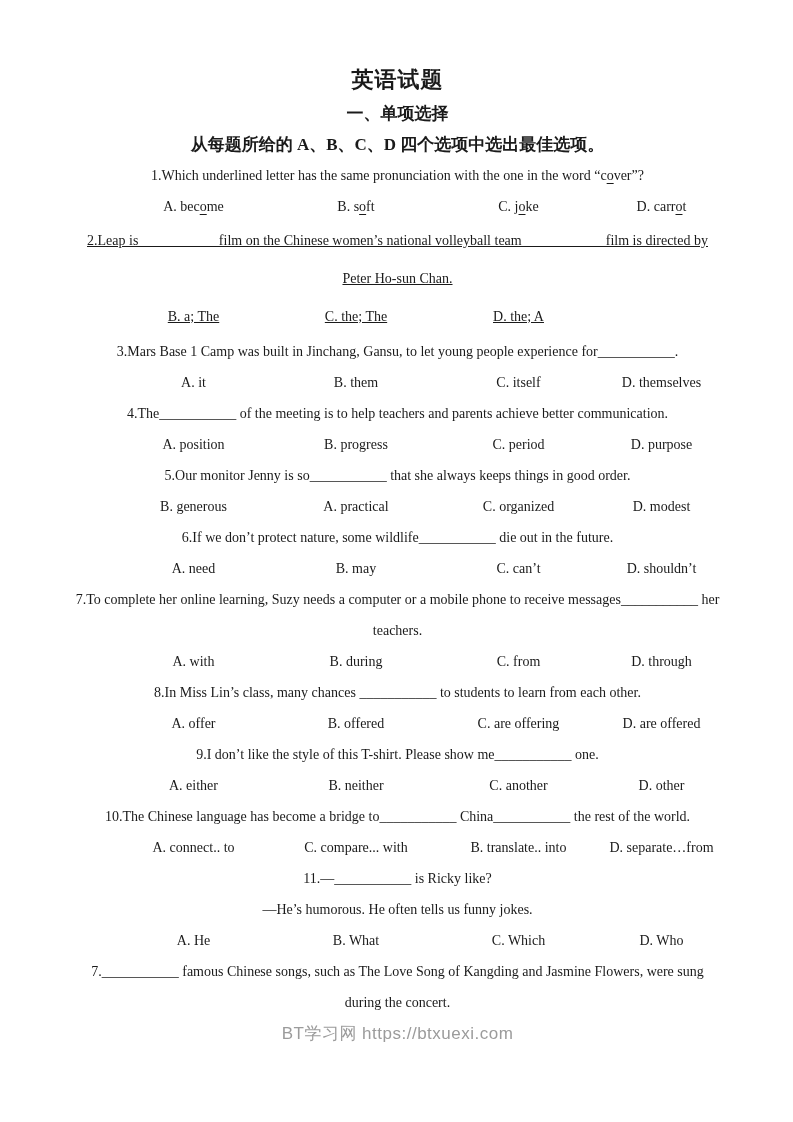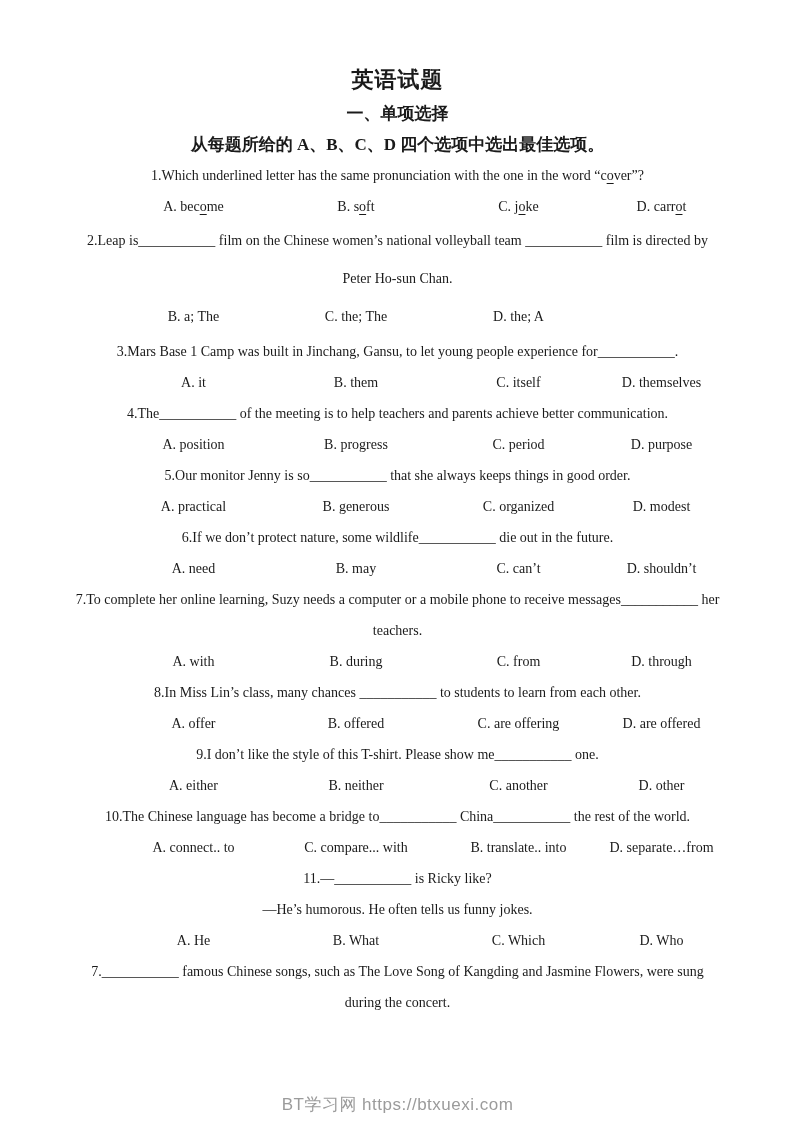--- a/index.html
+++ b/index.html
@@ -39,28 +39,28 @@
   .options-row {
     display: grid;
     grid-template-columns: 163px 162px 163px auto;
     margin-left: 40px;
   }
   .option { display: block; }
   
   .questions-list .question-block:nth-child(2) .line {
     height: 38px;
     line-height: 38px;
+    text-decoration: underline;
   }
   u {
     text-decoration: underline;
     text-underline-offset: 3px;
     text-decoration-thickness: 1px;
   }
   .footer {
-    margin-top: 71px;
     text-align: center;
     font-family: "Liberation Sans", "DejaVu Sans", sans-serif;
     font-size: 17px;
     line-height: 31px;
     color: #9b9b9b;
     letter-spacing: 0.5px;
   }
 </style>
 </head>
 <body>
@@ -116,22 +116,22 @@
           <span class="option">C. period</span>
           <span class="option">D. purpose</span>
         </div>
   </div>
 
   <div class="question-block">
     <div class="stem">
           <div class="line stem-line">5.Our monitor Jenny is so___________ that she always keeps things in good order.</div>
         </div>
     <div class="line options-row">
+          <span class="option">B. generous</span>
           <span class="option">A. practical</span>
-          <span class="option">B. generous</span>
           <span class="option">C. organized</span>
           <span class="option">D. modest</span>
         </div>
   </div>
 
   <div class="question-block">
     <div class="stem">
           <div class="line stem-line">6.If we don’t protect nature, some wildlife___________ die out in the future.</div>
         </div>
     <div class="line options-row">

